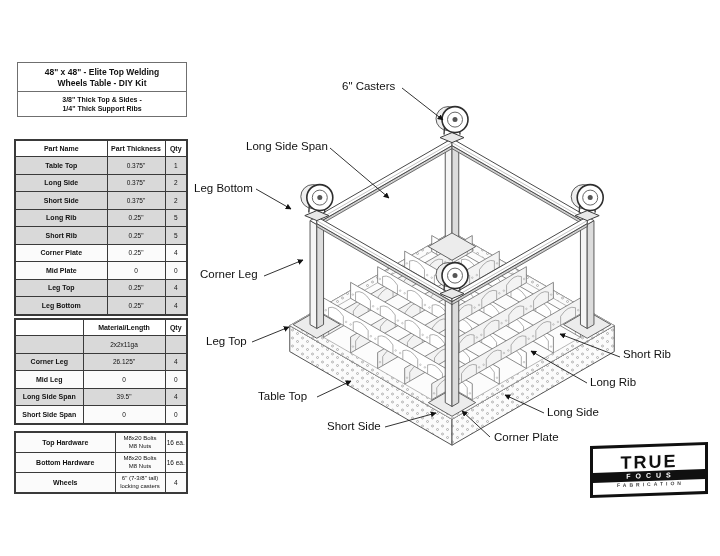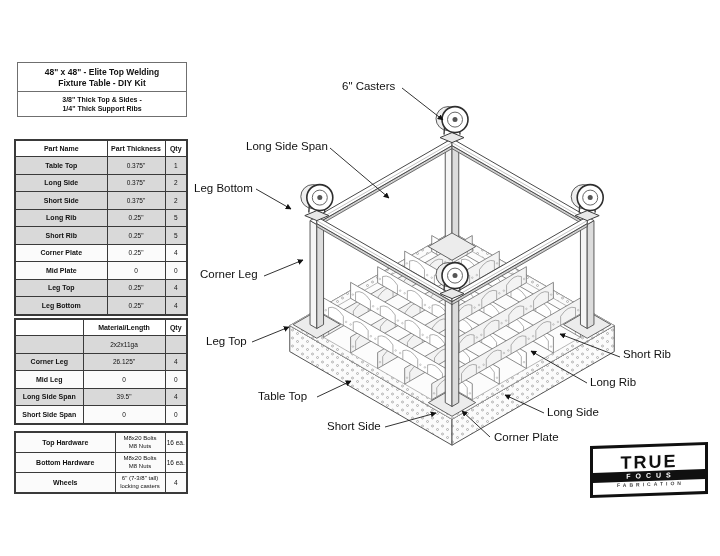--- a/index.html
+++ b/index.html
@@ -53,21 +53,21 @@
     letter-spacing:5px;text-align:center;padding:1px 0 1px 4px;line-height:1.1;}
   .logo-fab{font-size:5px;font-weight:bold;letter-spacing:3px;color:#444;
     text-align:center;padding-left:3px;}
 </style>
 </head>
 <body>
 
 <div class="title-box">
   <div class="title-main">
     <div>48" x 48" - Elite Top Welding</div>
-    <div>Fixture Table - DIY Kit</div>
+    <div>Wheels Table - DIY Kit</div>
   </div>
   <div class="title-sub">
     <div>3/8" Thick Top &amp; Sides -</div>
     <div>1/4" Thick Support Ribs</div>
   </div>
 </div>
 
 <table class="tbl" id="t1">
   <colgroup>
       <col style="width:92px">

